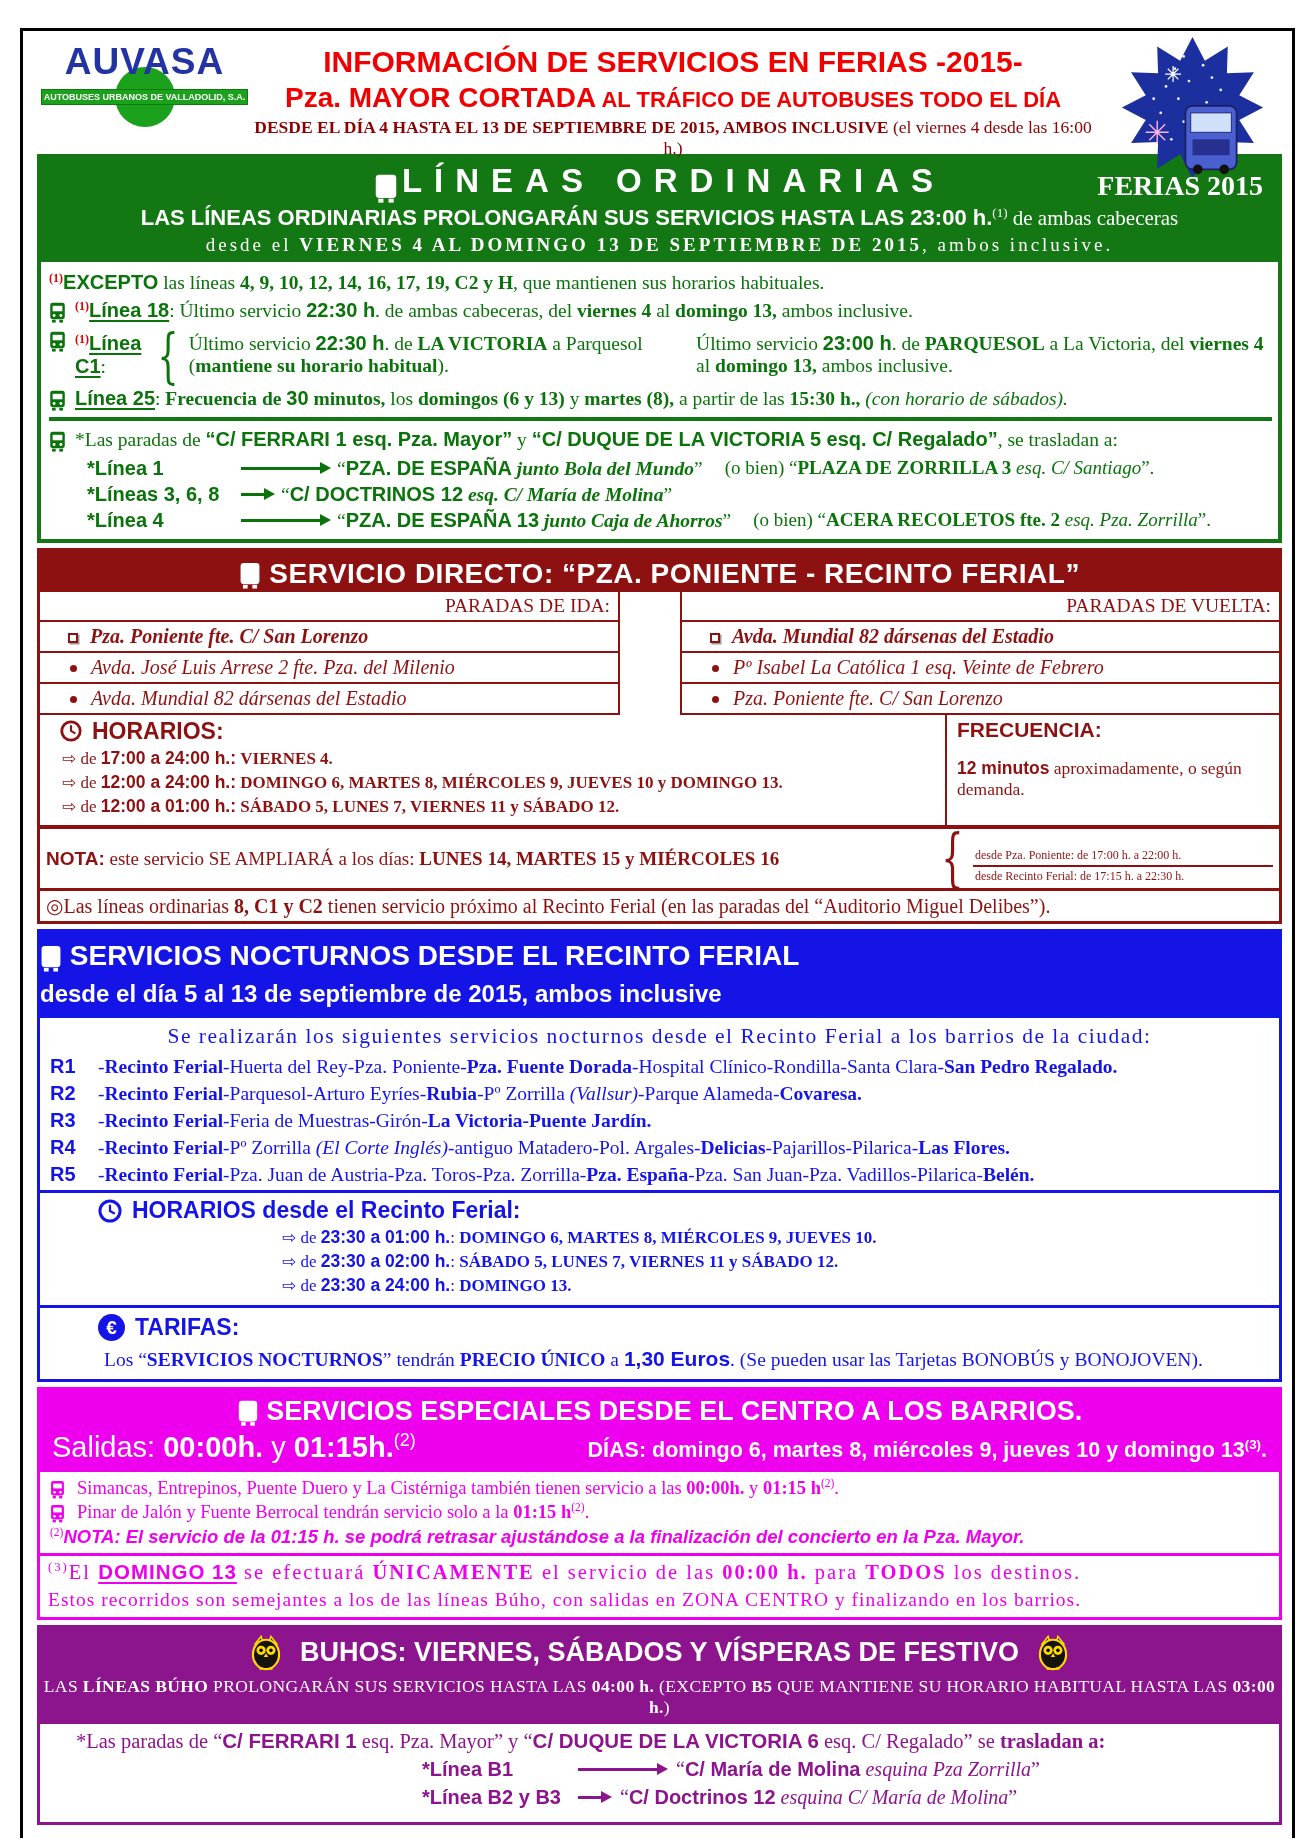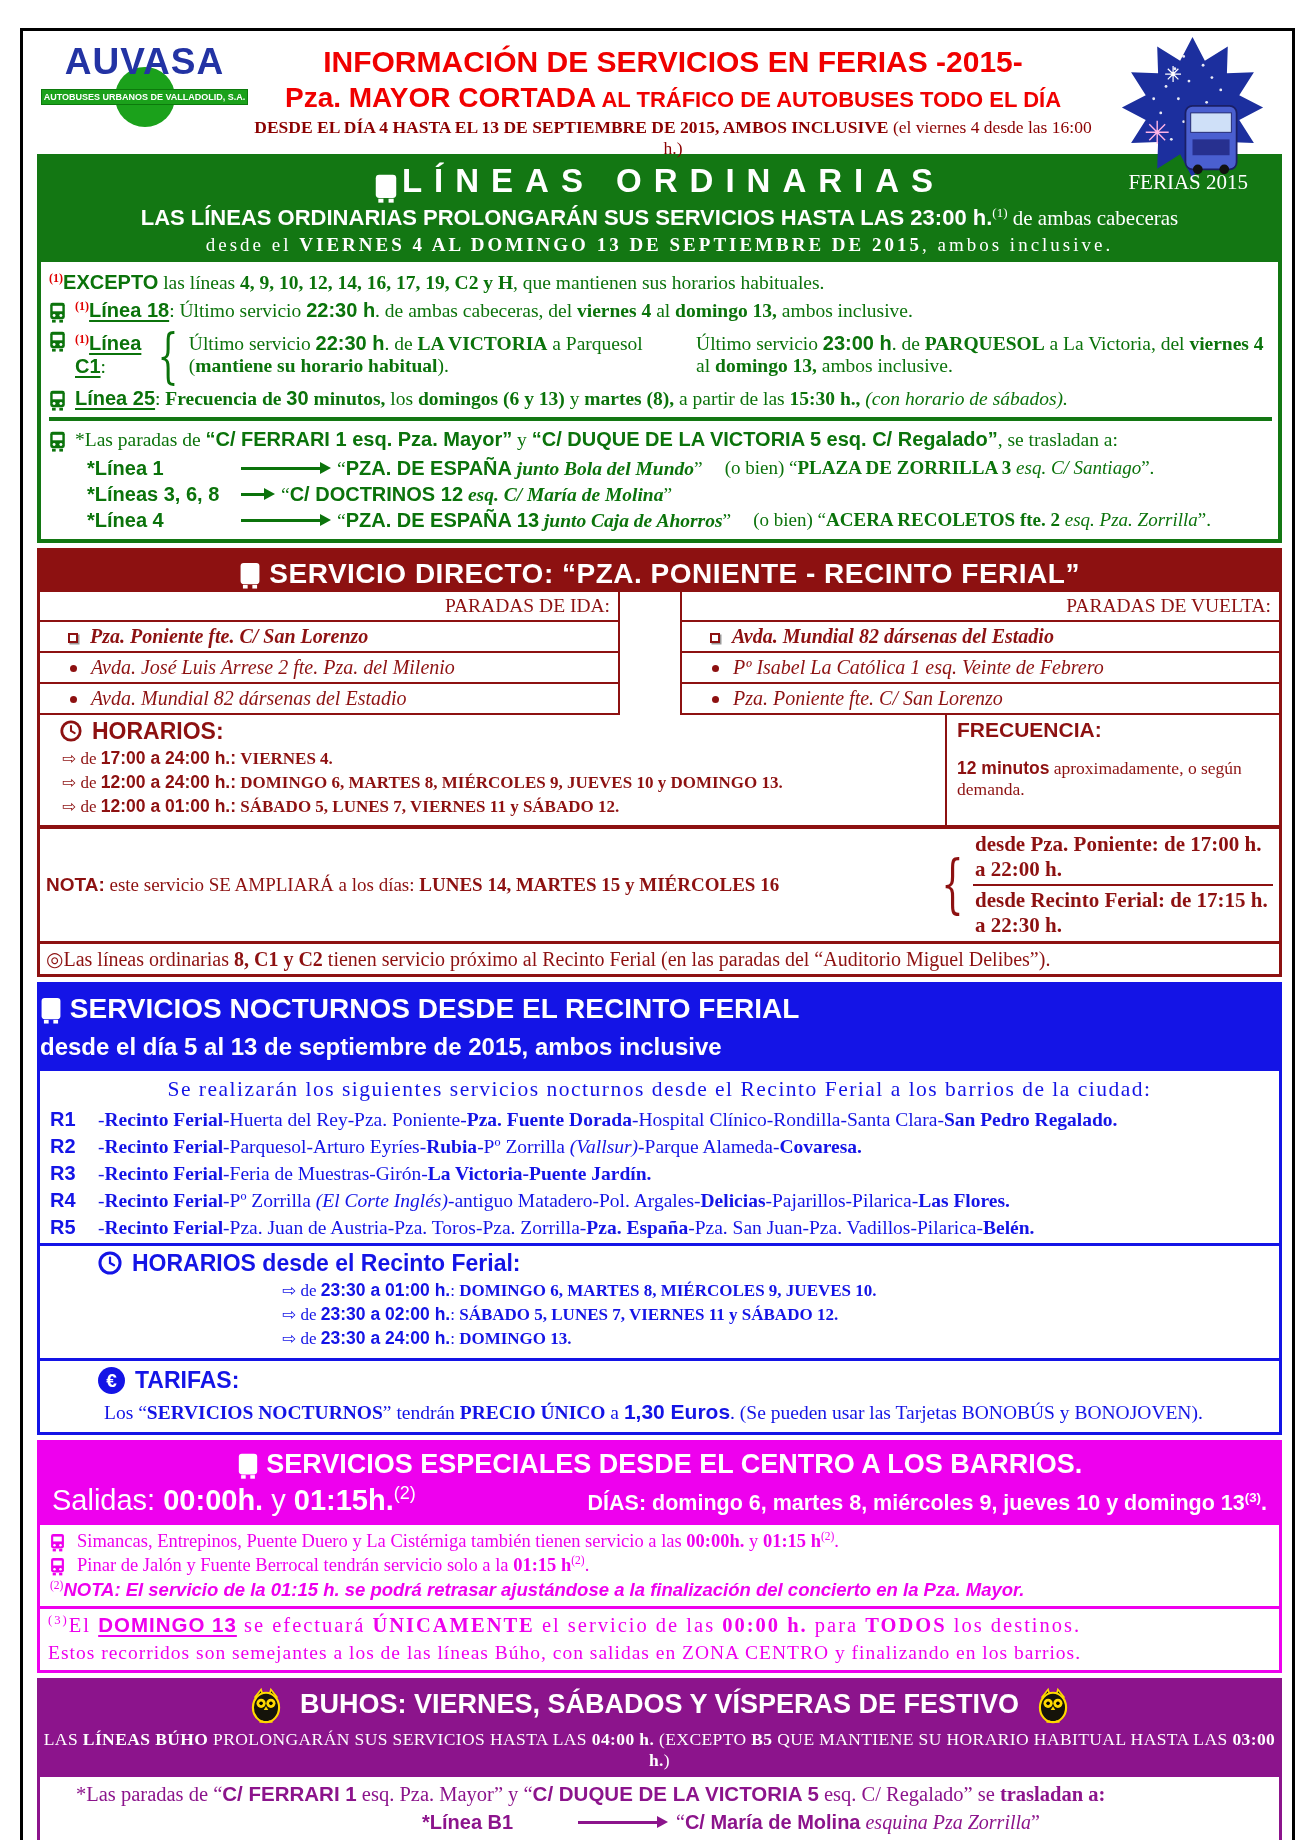--- a/index.html
+++ b/index.html
@@ -44,21 +44,21 @@
   .arrow::after{content:'';position:absolute;right:-10px;top:-5px;
         border-left:11px solid currentColor;border-top:6.5px solid transparent;
         border-bottom:6.5px solid transparent;}
   .arr-long{width:80px;} .arr-short{width:24px;}
 
   
   .sec-green{border:4px solid var(--green);color:#0b730b;}
   .g-head{background:var(--green);color:#fff;padding:4px 6px 6px;}
   .g-title-row{position:relative;text-align:center;}
   .g-title{font:bold 33px "Liberation Sans",sans-serif;letter-spacing:12px;}
-  .g-badge{position:absolute;right:24px;top:8px;font-weight:normal;font-size:21px;}
+  .g-badge{position:absolute;right:9px;top:8px;font-weight:bold;font-size:28px;}
   .g-line1{text-align:center;font-size:21px;margin-top:2px;}
   .g-line1 .sb{font-size:22px;}
   .g-line2{text-align:center;font-size:19px;letter-spacing:3px;margin-top:3px;}
   .g-body{padding:4px 6px 4px 8px;font-size:19.5px;}
   .g-body sup{color:#e00000;font-weight:bold;}
   .g-body .sb{font-size:20px;}
   .row{margin:5px 0;}
   .with-bus{display:flex;gap:9px;align-items:flex-start;}
   .with-bus .busic{margin-top:3px;}
   .c1wrap{display:flex;align-items:center;gap:2px;}
@@ -88,21 +88,21 @@
   .hor-title{display:flex;align-items:center;gap:10px;font:bold 23px "Liberation Sans",sans-serif;
              margin-left:14px;}
   .h-line{margin:3px 0 3px 16px;font-size:17px;}
   .h-line .sb{font-size:17.5px;}
   .sd-freq{border-left:2.5px solid var(--mar);padding:3px 10px;}
   .freq-title{font:bold 21px "Liberation Sans",sans-serif;}
   .freq-text{font-size:17.5px;margin-top:16px;}
   .sd-nota{border-top:4px solid var(--mar);display:flex;align-items:center;
            padding:1px 6px;font-size:19px;}
   .nota-left{flex:1;} .nota-left .sb{font-size:19px;}
-  .nota-right{width:300px;font-size:21px;font-weight:bold;}
+  .nota-right{width:300px;font-size:12px;font-weight:normal;margin-top:15px;}
   .nota-right div{padding:2px 2px;}
   .nota-right .r1{border-bottom:2px solid var(--mar);}
   .sd-foot{border-top:3px solid var(--mar);padding:3px 6px;font-size:20px;}
 
   
   .sec-blue{border:3px solid var(--blue);color:var(--blue);}
   .b-head{background:var(--blue);color:#fff;text-align:left;padding:8px 0 10px;}
   .b-h1{font:bold 28px "Liberation Sans",sans-serif;}
   .b-h2{font:bold 24px "Liberation Sans",sans-serif;margin-top:8px;}
   .b-intro{font-size:21.5px;letter-spacing:1.5px;text-align:center;padding:6px 0 2px;}
@@ -441,21 +441,21 @@
             <use href="#owldef"></use>
           </svg>
         <span>BUHOS: VIERNES, SÁBADOS Y VÍSPERAS DE FESTIVO</span>
         <svg class="ic" width="36" height="38">
             <use href="#owldef"></use>
           </svg>
       </div>
       <div class="p-sub">LAS <b>LÍNEAS BÚHO</b> PROLONGARÁN SUS SERVICIOS HASTA LAS <b>04:00 h.</b> (EXCEPTO <b>B5</b> QUE MANTIENE SU HORARIO HABITUAL HASTA LAS <b>03:00 h.</b>)</div>
     </div>
     <div class="p-body">
-      <div class="p-intro">*Las paradas de “<span class="sb">C/ FERRARI 1</span> esq. Pza. Mayor” y “<span class="sb">C/ DUQUE DE LA VICTORIA 5</span> esq. C/ Regalado” se <b>trasladan a:</b></div>
+      <div class="p-intro">*Las paradas de “<span class="sb">C/ FERRARI 1</span> esq. Pza. Mayor” y “<span class="sb">C/ DUQUE DE LA VICTORIA 6</span> esq. C/ Regalado” se <b>trasladan a:</b></div>
       <div class="p-row">
         <span class="p-label">*Línea B1</span>
         <span class="arrow arr-long"></span>
         <span class="p-dest">“<span class="sb">C/ María de Molina</span> <i>esquina Pza Zorrilla</i>”</span>
       </div>
       <div class="p-row">
         <span class="p-label">*Línea B2 y B3</span>
         <span class="arrow arr-short"></span>
         <span class="p-dest">“<span class="sb">C/ Doctrinos 12</span> <i>esquina C/ María de Molina</i>”</span>
       </div>

